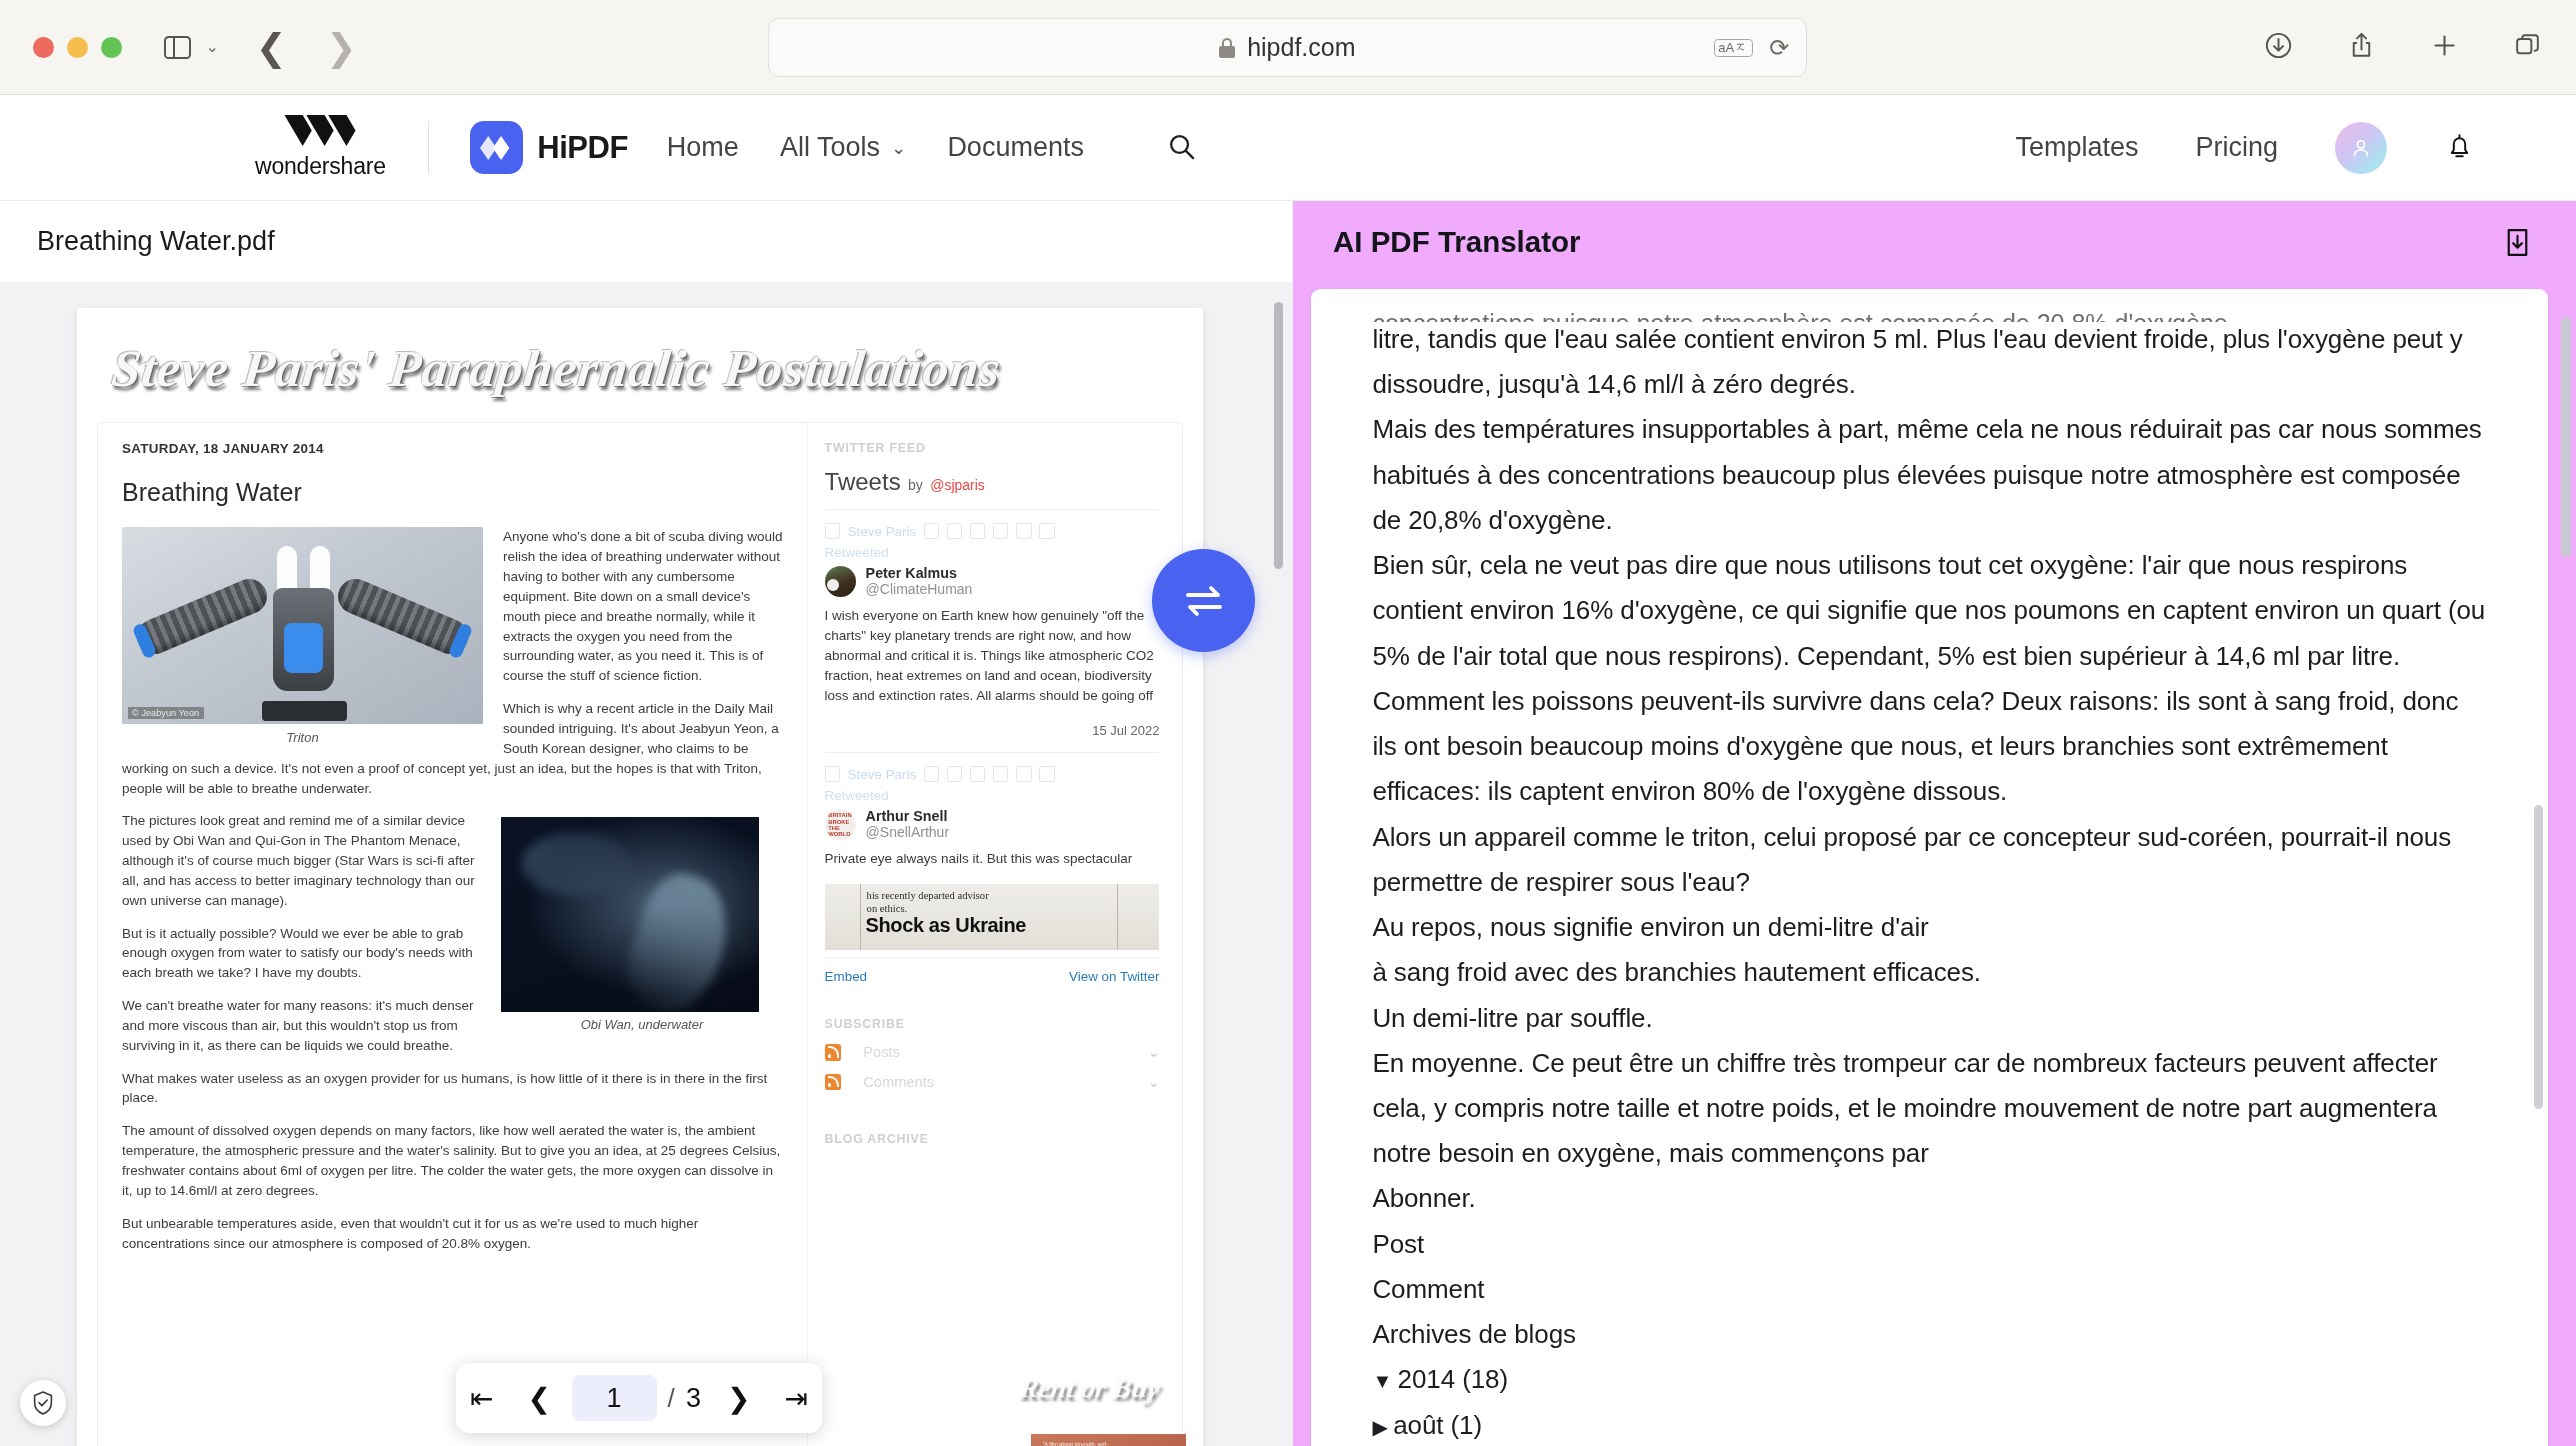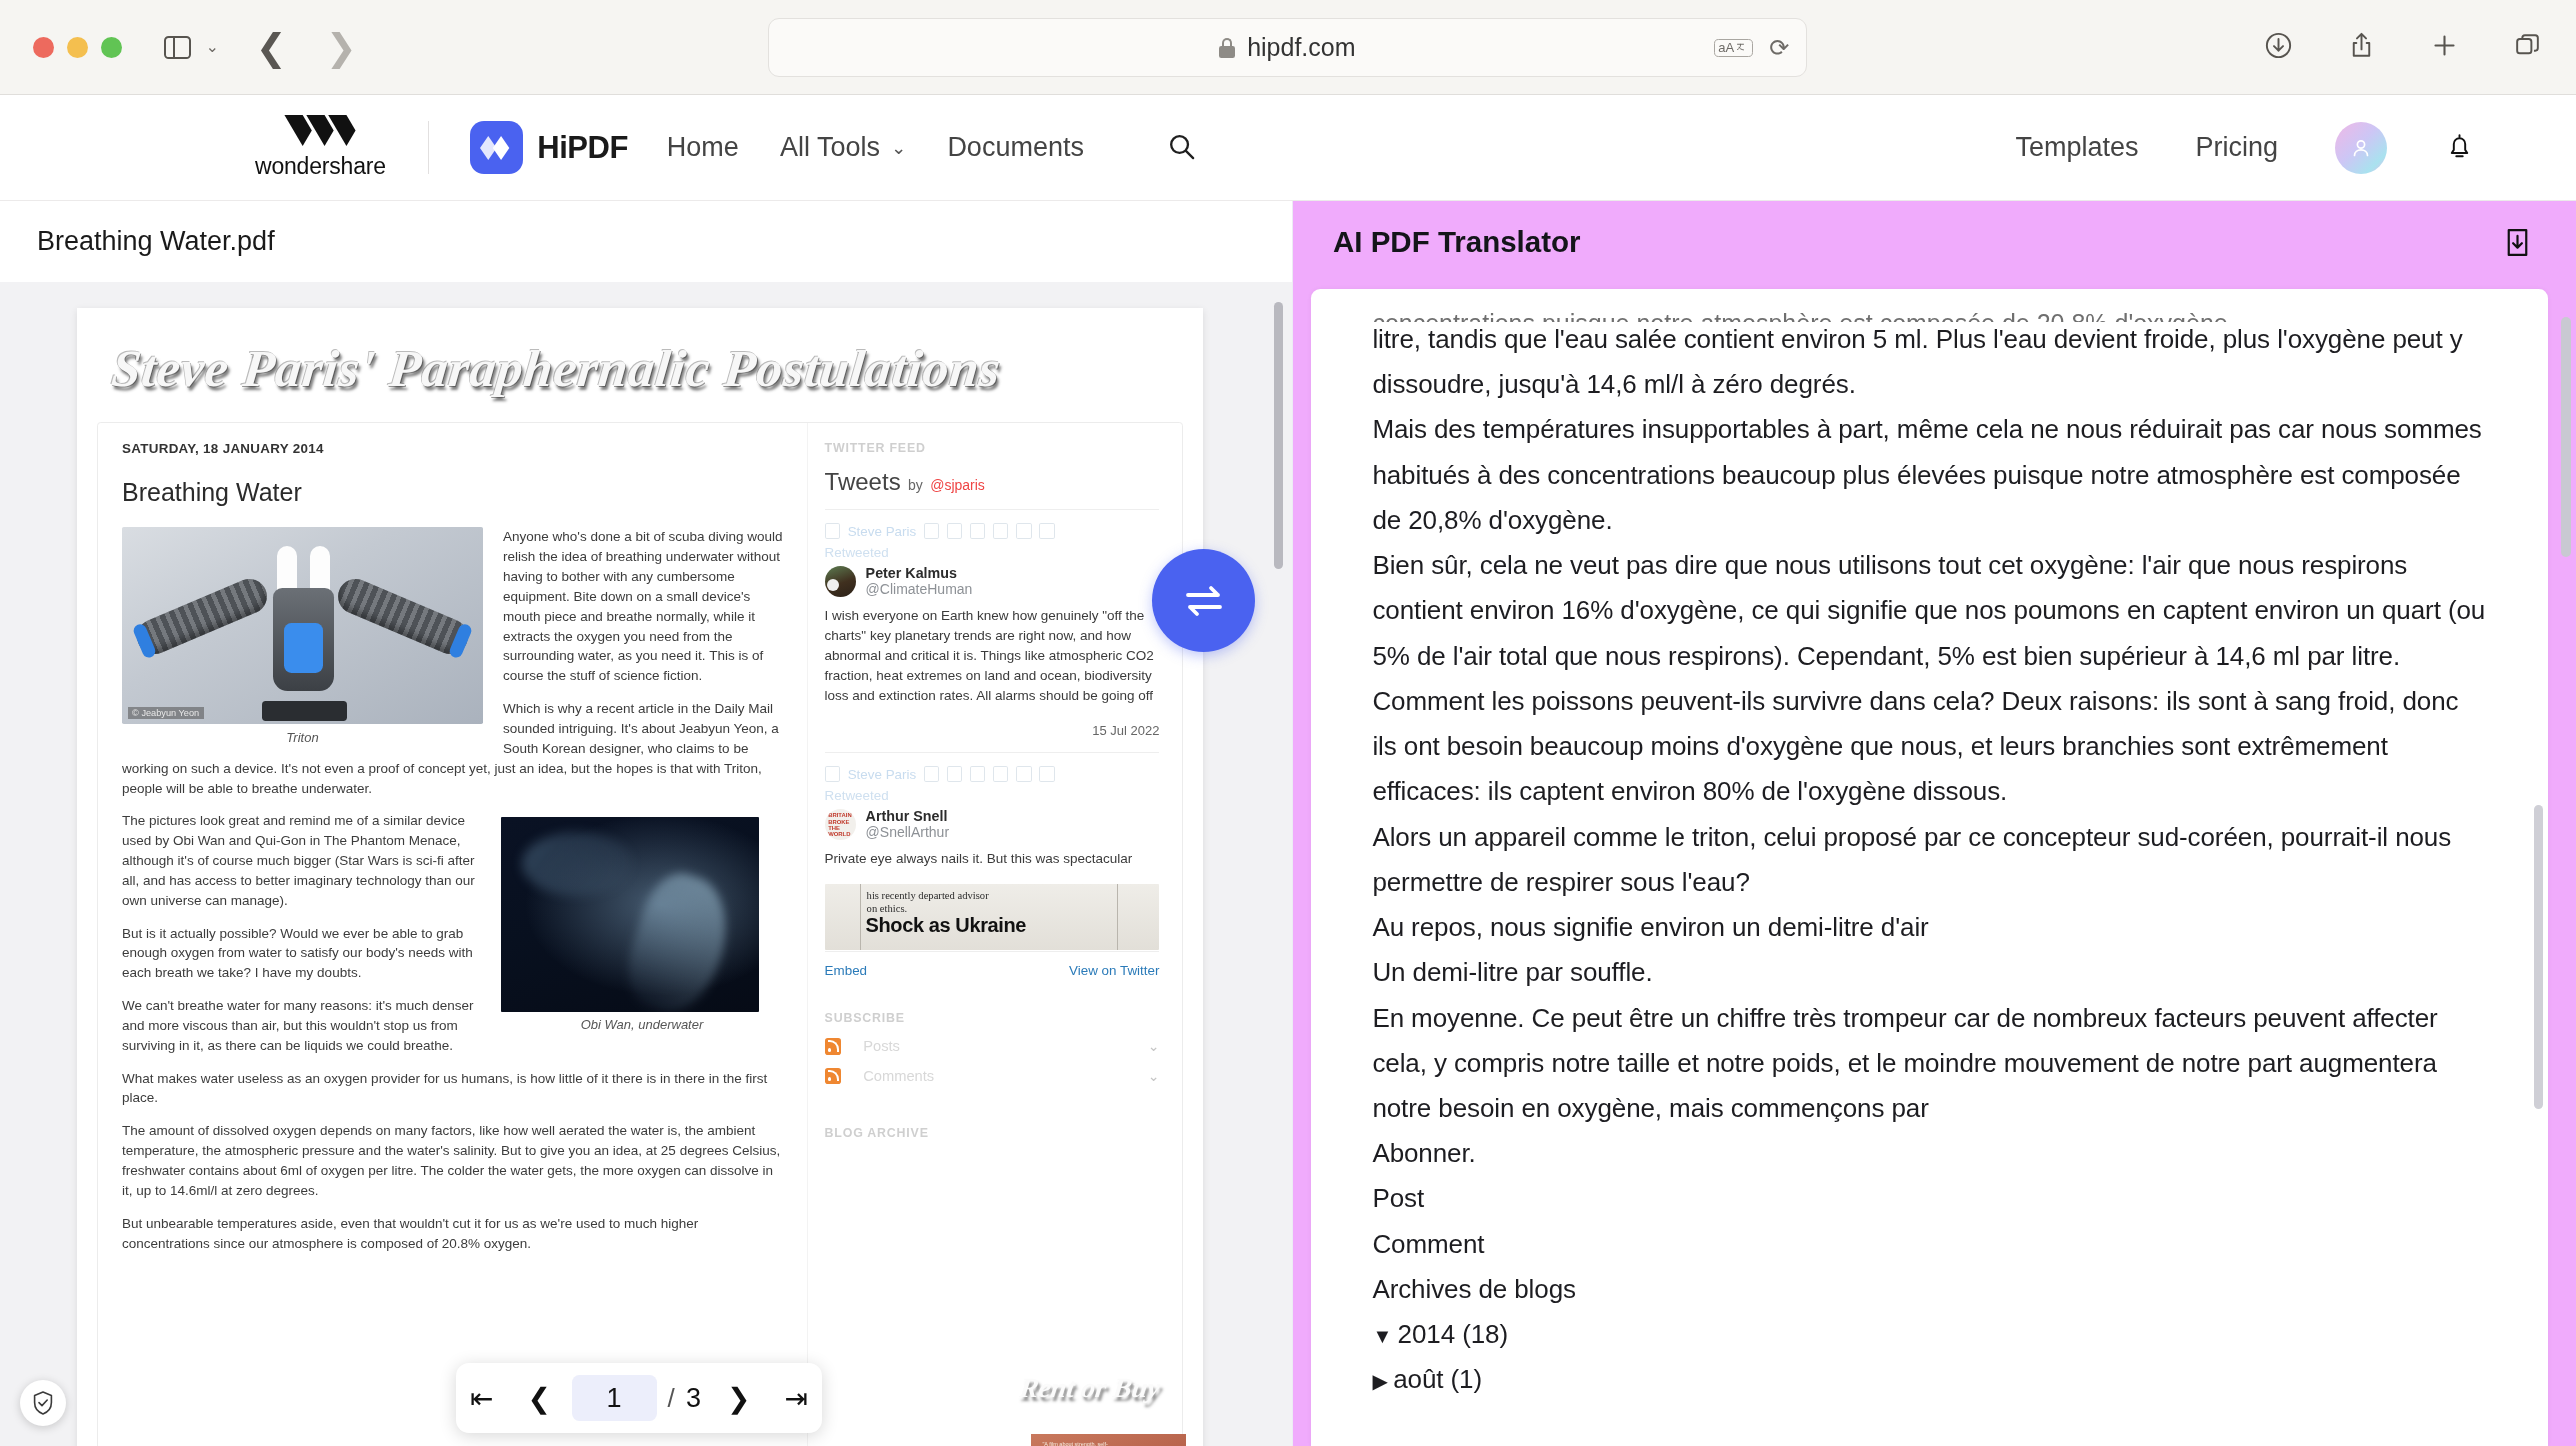--- a/index.html
+++ b/index.html
@@ -237,21 +237,21 @@
     background: linear-gradient(180deg,#efede8 0%,#e2dfd8 100%);
     position:relative; border-radius:0.9px;
     font-family:"Liberation Serif", serif;
   }
   .news-l1 { position:absolute; left:42px; top:5.5px; font-size:10.6px; color:#2b2b2b; }
   .news-l2 { position:absolute; left:42px; top:18.4px; font-size:10.6px; color:#2b2b2b; }
   .news-big { position:absolute; left:41px; top:30px; font-size:20px; font-weight:700; color:#111;
       font-family:"Liberation Sans", sans-serif; letter-spacing:-0.4px;}
   .news-rule { position:absolute; top:0; bottom:0; width:0.9px; background:#b9b5ad; }
 
-  .tw-links { display:flex; justify-content:space-between; margin-top: 1px;
+  .tw-links { display:flex; justify-content:space-between; margin-top: 7px;
       padding-top: 11px; border-top:0.9px solid #eee; font-size: 13.4px; color:#2b7bb9; }
 
   .sub-h { margin-top: 33px; }
   .sub-row { display:flex; align-items:center; gap: 22px; margin-top: 13px; }
   .rss {
     width: 16.6px; height: 16.6px; background:#ef8731; border-radius:2.8px; position:relative; flex:none;
   }
   .rss::before { content:""; position:absolute; left:3.2px; bottom:3.2px; width:3.7px; height:3.7px;
       background:#fff; border-radius:50%;}
   .rss::after { content:""; position:absolute; left:3.2px; bottom:3.2px; width:9.2px; height:9.2px;
@@ -665,20 +665,21 @@
     <div class="trans-card">
       <div class="trans-inner">
         <div class="clip-top">concentrations puisque notre atmosphère est composée de 20,8% d'oxygène.</div>
 
         <p class="tline tpara">litre, tandis que l'eau salée contient environ 5 ml. Plus l'eau devient froide, plus l'oxygène peut y dissoudre, jusqu'à 14,6 ml/l à zéro degrés.</p>
         <p class="tline tpara">Mais des températures insupportables à part, même cela ne nous réduirait pas car nous sommes habitués à des concentrations beaucoup plus élevées puisque notre atmosphère est composée de 20,8% d'oxygène.</p>
         <p class="tline tpara">Bien sûr, cela ne veut pas dire que nous utilisons tout cet oxygène: l'air que nous respirons contient environ 16% d'oxygène, ce qui signifie que nos poumons en captent environ un quart (ou 5% de l'air total que nous respirons). Cependant, 5% est bien supérieur à 14,6 ml par litre.</p>
         <p class="tline tpara">Comment les poissons peuvent-ils survivre dans cela? Deux raisons: ils sont à sang froid, donc ils ont besoin beaucoup moins d'oxygène que nous, et leurs branchies sont extrêmement efficaces: ils captent environ 80% de l'oxygène dissous.</p>
         <p class="tline tpara">Alors un appareil comme le triton, celui proposé par ce concepteur sud-coréen, pourrait-il nous permettre de respirer sous l'eau?</p>
         <p class="tline tpara">Au repos, nous signifie environ un demi-litre d'air</p>
+        <p class="tline tpara">à sang froid avec des branchies hautement efficaces.</p>
         <p class="tline tpara">Un demi-litre par souffle.</p>
         <p class="tline tpara">En moyenne. Ce peut être un chiffre très trompeur car de nombreux facteurs peuvent affecter cela, y compris notre taille et notre poids, et le moindre mouvement de notre part augmentera notre besoin en oxygène, mais commençons par</p>
         <p class="tline tpara">Abonner.</p>
         <p class="tline tpara">Post</p>
         <p class="tline tpara">Comment</p>
         <p class="tline tpara">Archives de blogs</p>
 
         <p class="tline tpara">
           <span class="tri-glyph">▼</span><span>2014 (18)</span>
         </p>

